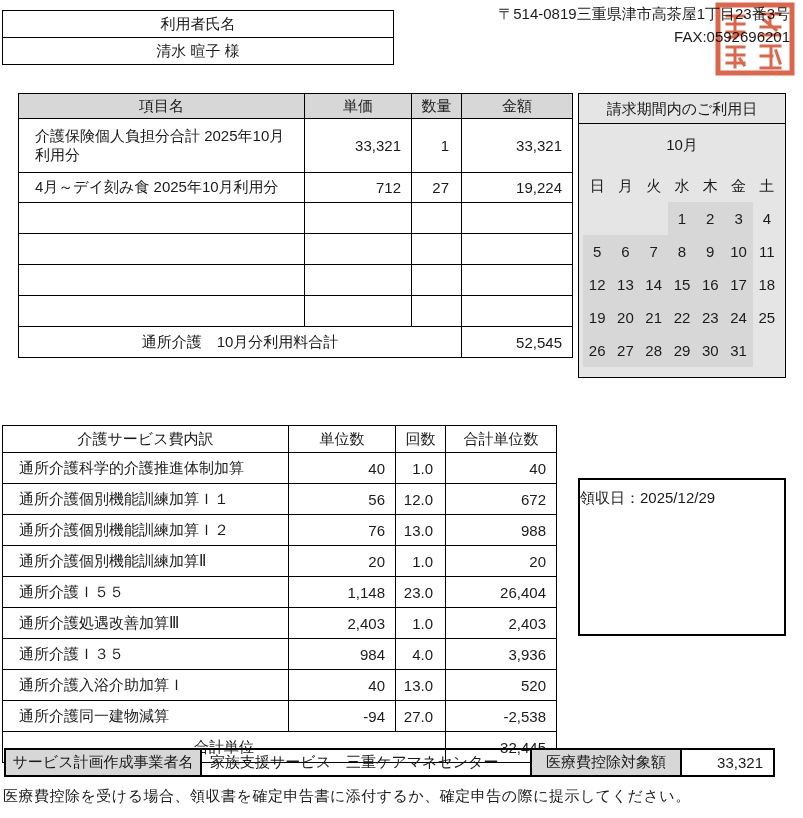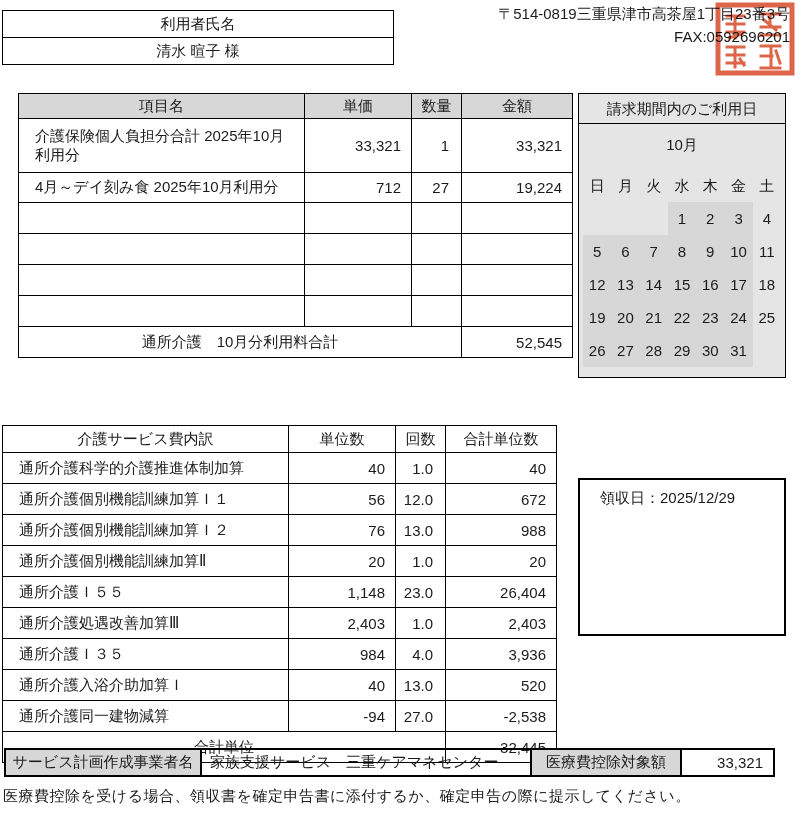--- a/index.html
+++ b/index.html
@@ -48,21 +48,21 @@
   .cal-month { margin-top:12px; text-align:center; }
   .cal-weekdays { display:grid; grid-template-columns:repeat(7,1fr);
                   margin:22px 4px 0 4px; text-align:center; }
   .cal-grid { display:grid; grid-template-columns:repeat(7,1fr);
               grid-auto-rows:33px; margin:6px 4px 0 4px; text-align:center; }
   .cal-cell { line-height:33px; }
   .cal-cell.used { background:var(--gray); }
 
   
   .receipt-box { position:absolute; left:578px; top:478px; width:208px; height:158px;
-                 border:2px solid var(--line); padding:9px 20px; }
+                 border:2px solid var(--line); padding:9px 0; }
 
   
   .banner { position:absolute; left:4px; top:748px; width:769px; }
   .banner td { border:2px solid var(--line); height:27px; }
   .bgray { background:var(--gray); text-align:center; }
   .bname { text-align:left; padding-left:8px; }
   .bamount { text-align:right; padding-right:10px; }
 
   .note { position:absolute; left:3px; top:787px; font-size:15px; letter-spacing:.5px; }
 </style>

